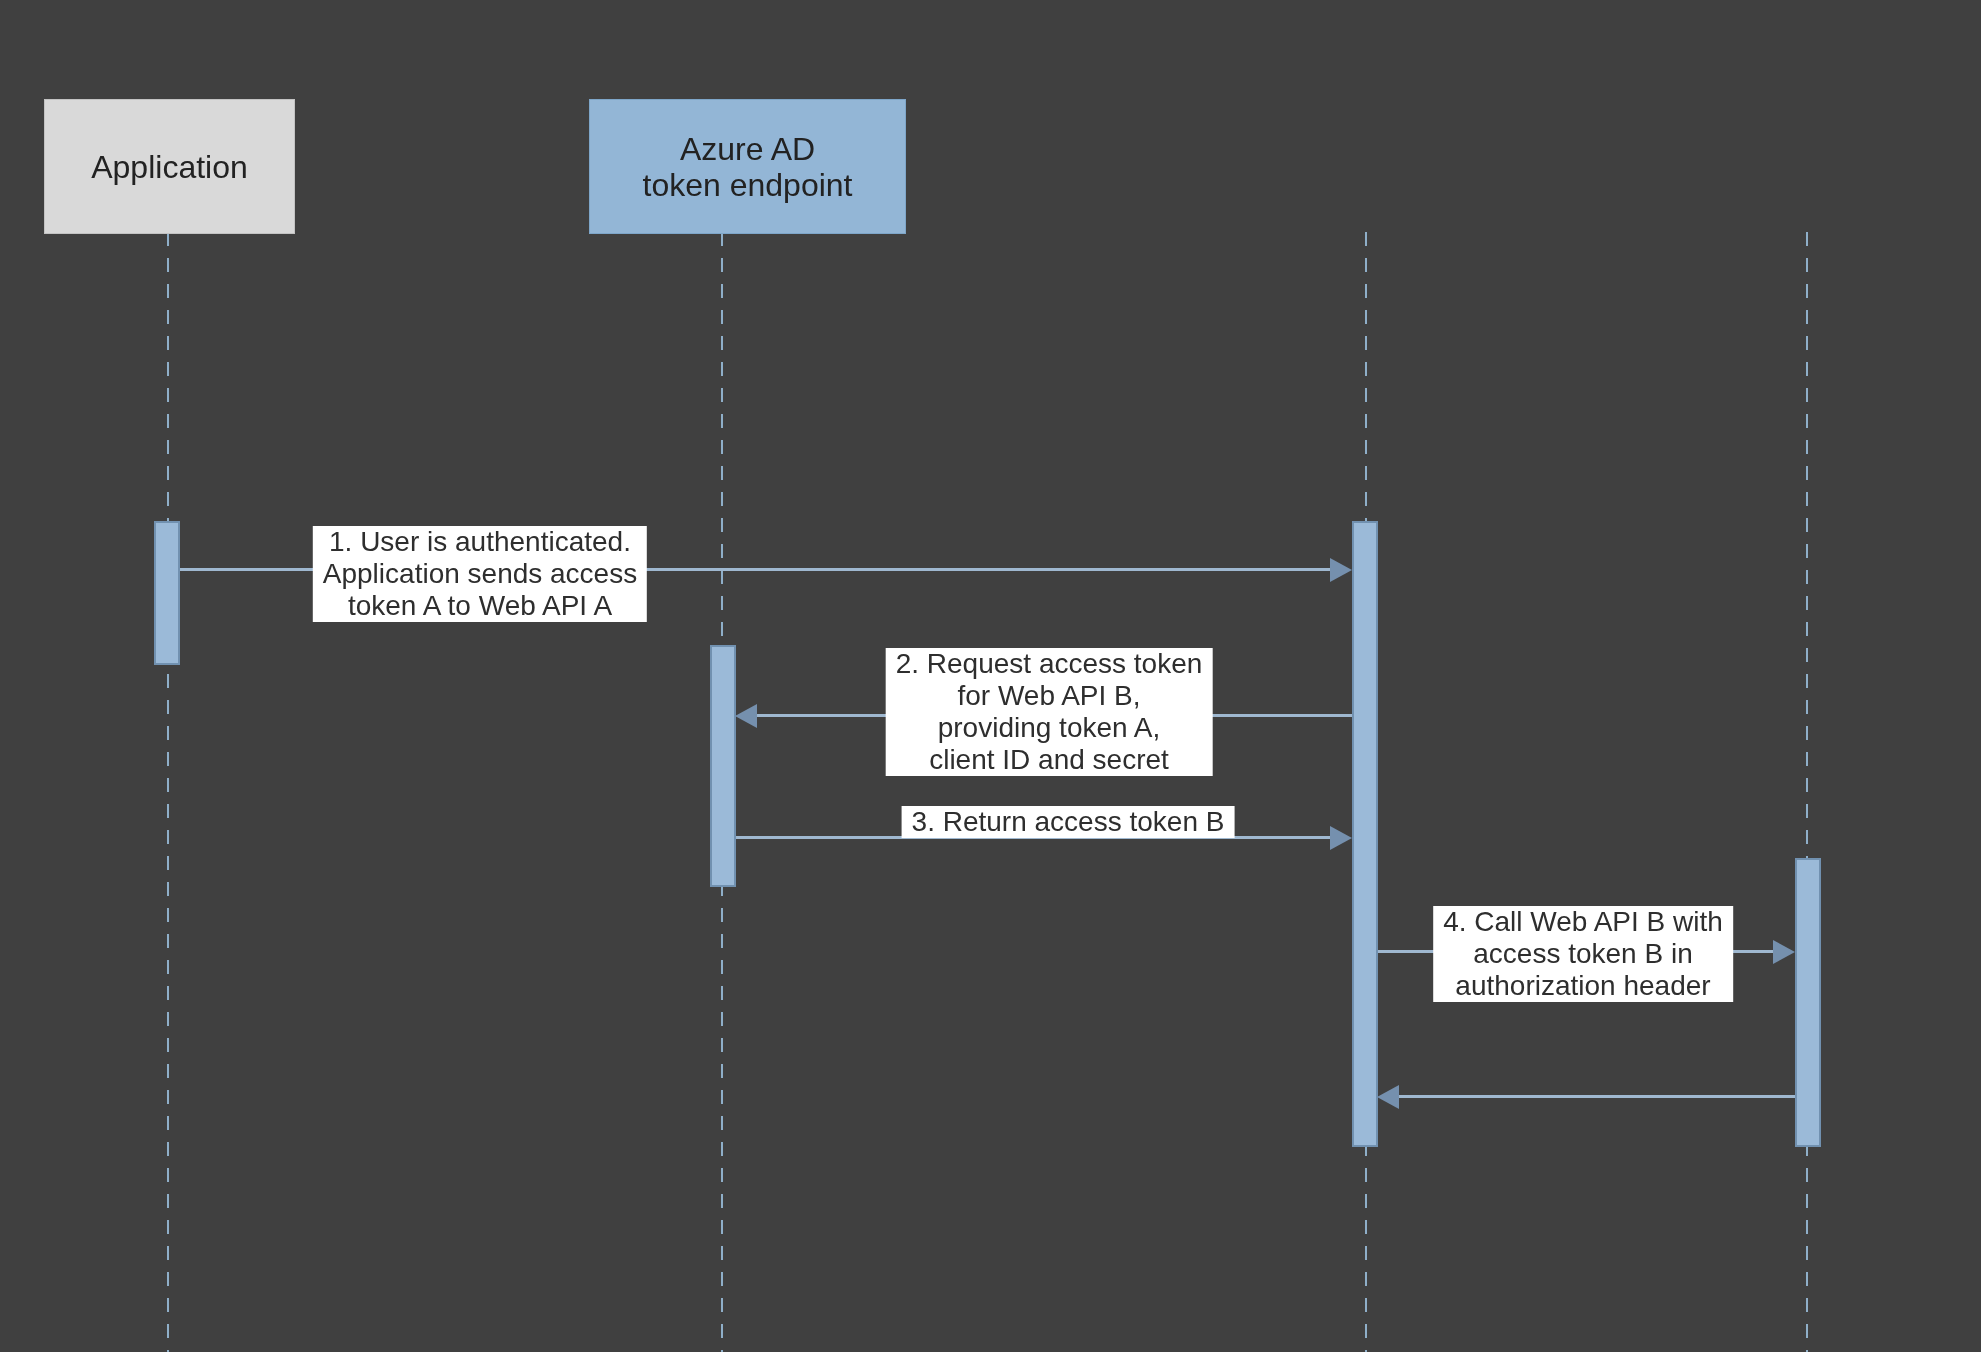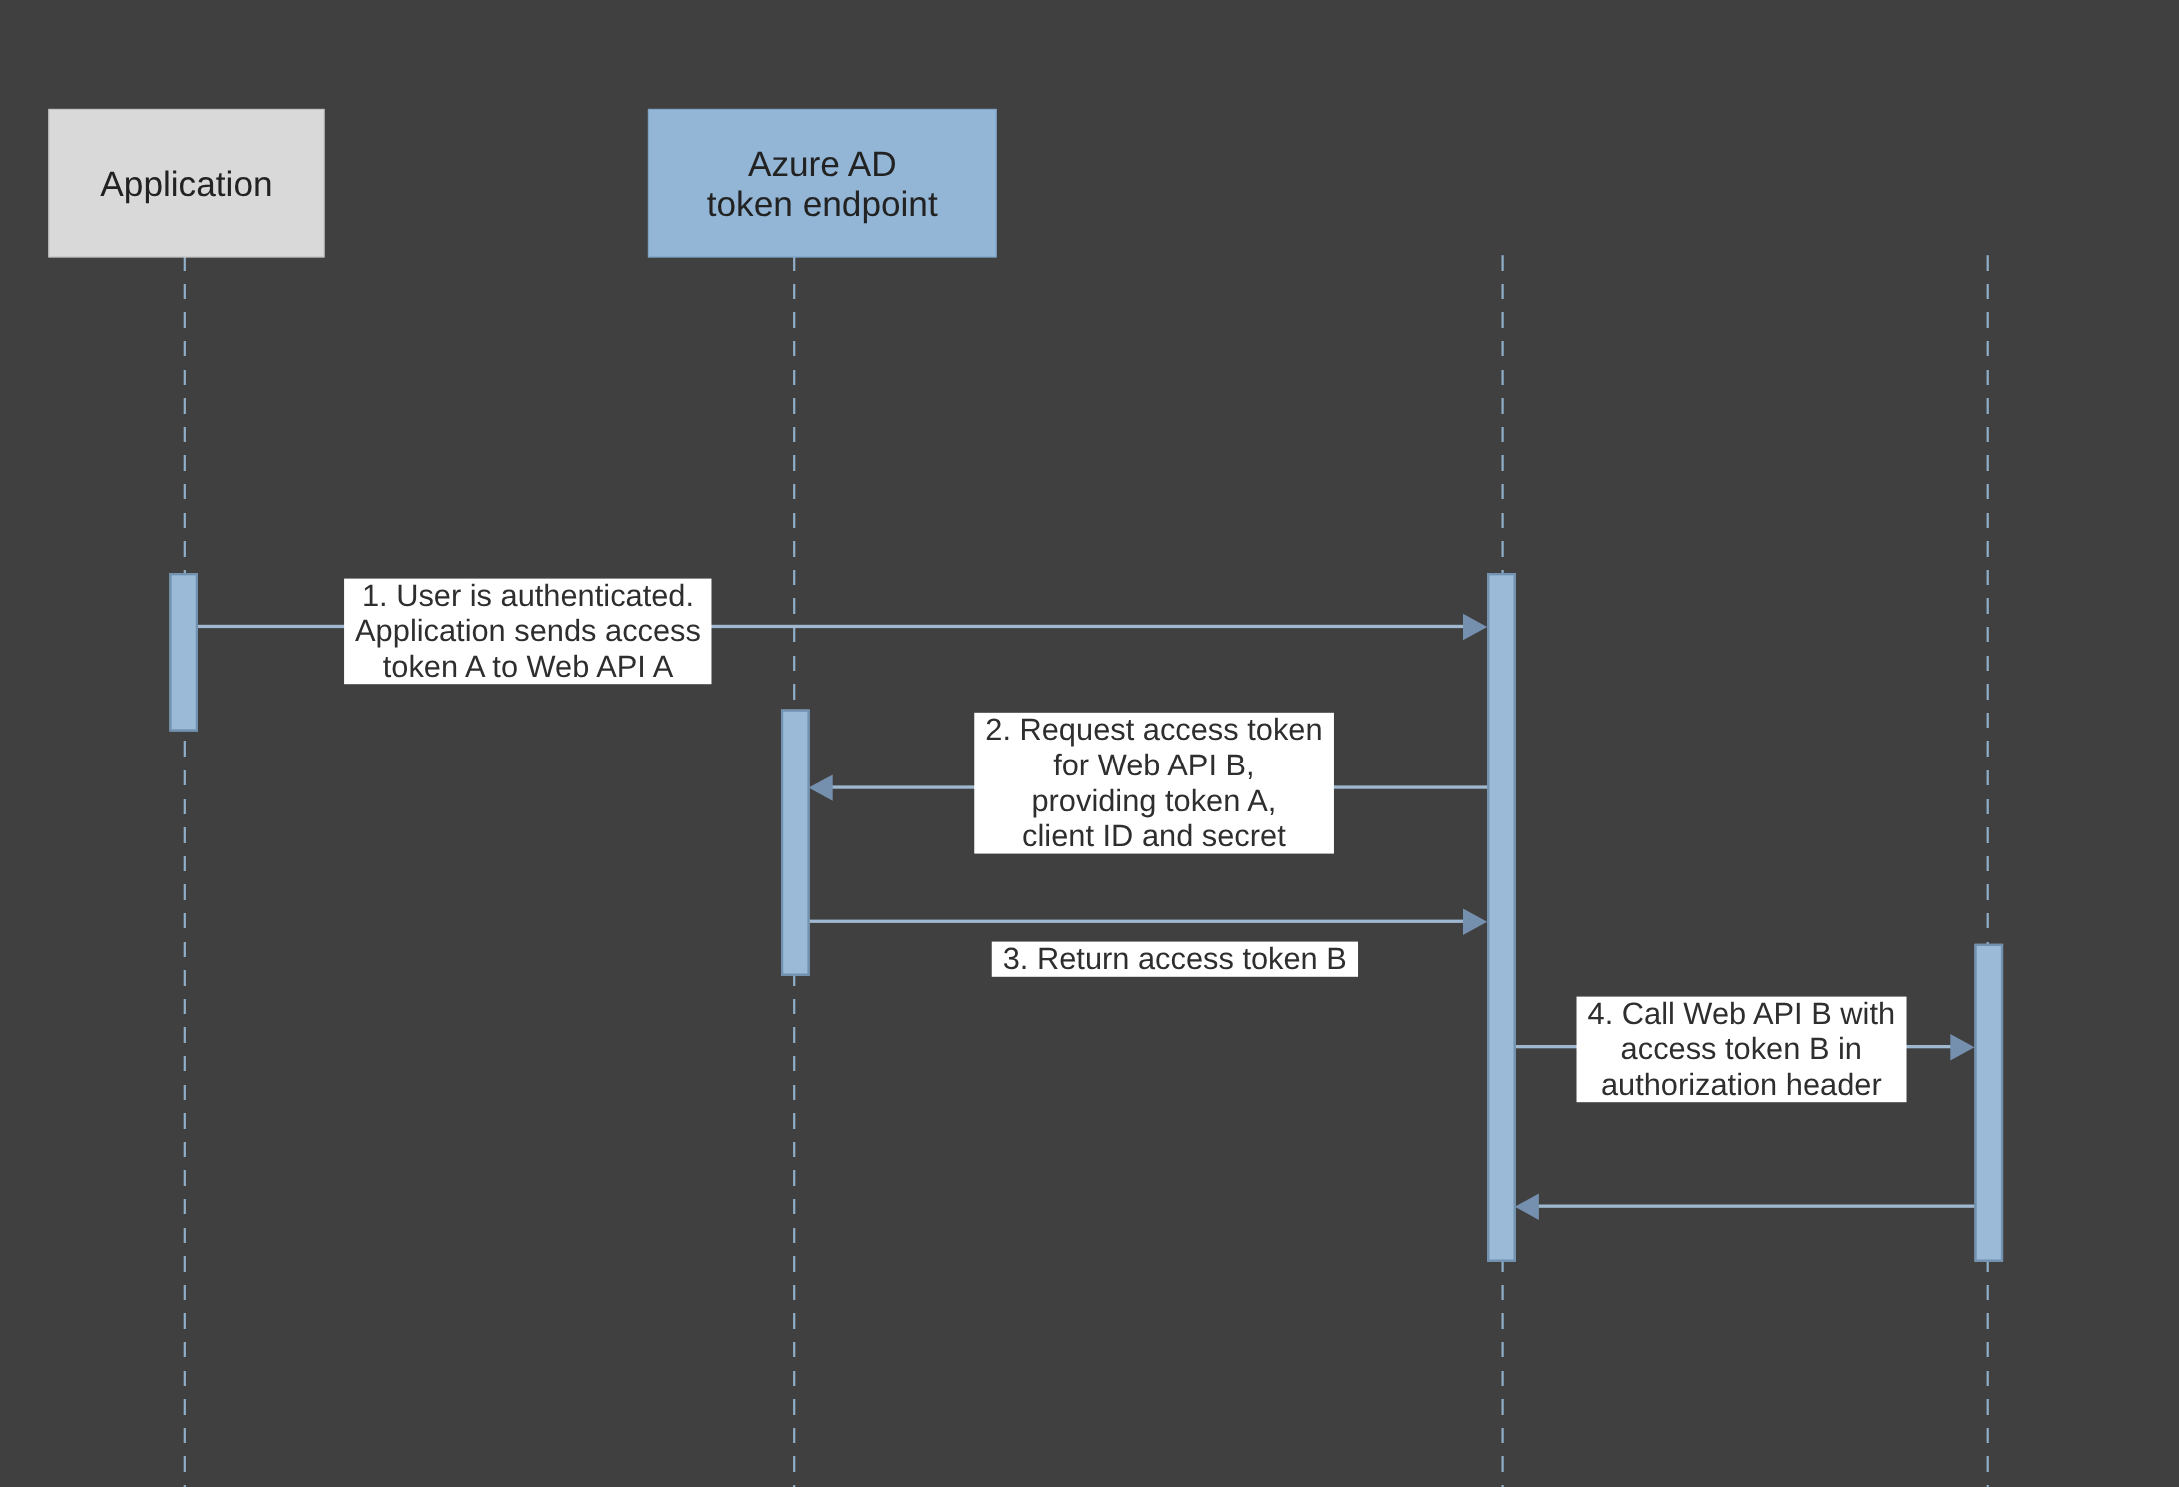--- a/index.html
+++ b/index.html
@@ -62,21 +62,21 @@
   
   .mlabel{
     position:absolute;transform:translateX(-50%);
     background:#ffffff;text-align:center;color:#2e2e2e;
     font-size:28px;line-height:32px;white-space:nowrap;
     padding:0 10px;z-index:6;
   }
   .mlabel span{display:block;}
   .lab1{left:480px; top:526px;text-align:center;}
   .lab2{left:1049px;top:648px;}
-  .lab3{left:1068px;top:856px;}
+  .lab3{left:1068px;top:806px;}
   .lab4{left:1583px;top:906px;}
   .lab5{left:1583px;top:1064px;}
 </style>
 </head>
 <body>
 
 <div id="canvas">
 
   <div class="lifeline ll-app"></div>
   <div class="lifeline ll-azure"></div>

